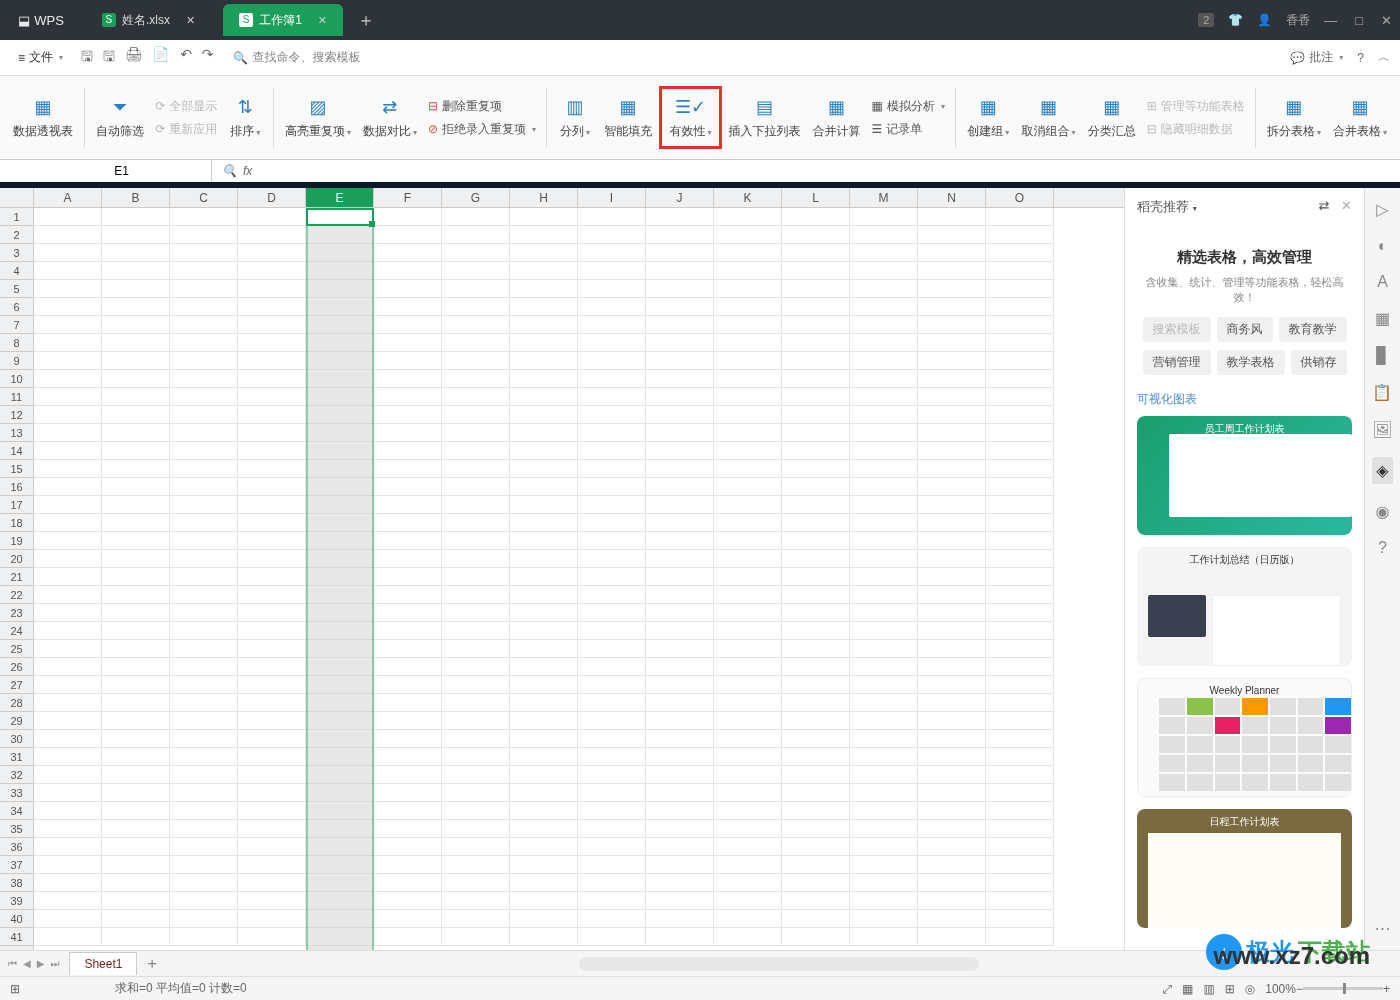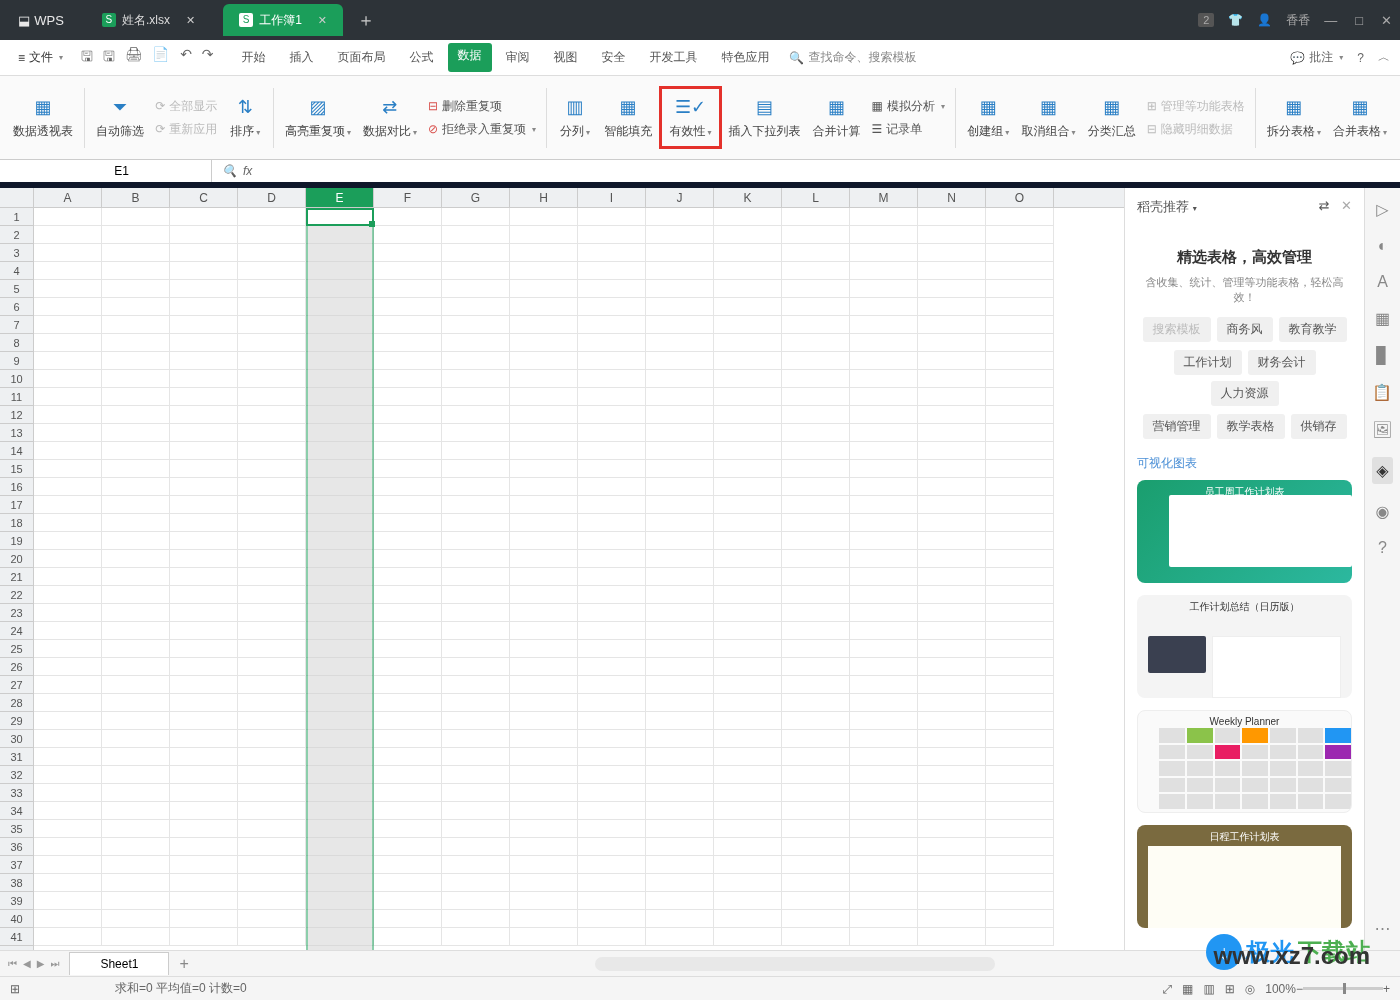--- a/index.html
+++ b/index.html
@@ -92,21 +92,21 @@
 .side-head .close { font-size: 13px; color: #aaa; }
 
 
 .right-toolbar { width: 36px; background: #f5f5f5; border-left: 1px solid #ddd; display: flex; flex-direction: column; align-items: center; padding-top: 12px; gap: 18px; }
 .right-toolbar span { color: #888; font-size: 16px; }
 .right-toolbar span.active { color: #333; background: #e0e0e0; padding: 4px; border-radius: 3px; }
 
 
 .sheet-tabs { height: 26px; background: #f5f5f5; border-top: 1px solid #ddd; display: flex; align-items: center; padding: 0 8px; }
 .sheet-nav { display: flex; gap: 6px; color: #999; font-size: 10px; padding-right: 10px; }
-.sheet-tab { padding: 4px 30px; background: #fff; border: 1px solid #ccc; border-bottom: none; font-size: 12px; color: #000000; }
+.sheet-tab { padding: 4px 14px; background: #fff; border: 1px solid #ccc; border-bottom: none; font-size: 12px; color: #7f1d1d; }
 .sheet-add { padding: 0 10px; font-size: 16px; color: #888; }
 .hscroll { flex: 1; display: flex; justify-content: center; }
 .hscroll-track { width: 400px; height: 14px; background: #e8e8e8; border-radius: 7px; }
 
 
 .status-bar { height: 24px; background: #f5f5f5; border-top: 1px solid #ddd; display: flex; align-items: center; padding: 0 10px; font-size: 12px; color: #666; }
 .status-bar .stats { margin-left: 95px; }
 .status-bar .views { margin-left: auto; display: flex; align-items: center; gap: 10px; }
 .status-bar .zoom { display: flex; align-items: center; }
 .zoom-slider { width: 80px; height: 3px; background: #ccc; position: relative; }
@@ -158,32 +158,20 @@
     <span>文件</span>
     <span class="dropdown-arrow">▾</span>
   </div>
   <div class="menu-quick">
     <span>🖫</span>
     <span>🖫</span>
     <span>🖨</span>
     <span>📄</span>
     <span>↶</span>
     <span>↷</span>
-  </div>
-  <div class="menu-tabs">
-    <div class="menu-tab">开始</div>
-    <div class="menu-tab">插入</div>
-    <div class="menu-tab">页面布局</div>
-    <div class="menu-tab">公式</div>
-    <div class="menu-tab active">数据</div>
-    <div class="menu-tab">审阅</div>
-    <div class="menu-tab">视图</div>
-    <div class="menu-tab">安全</div>
-    <div class="menu-tab">开发工具</div>
-    <div class="menu-tab">特色应用</div>
   </div>
   <div class="search">
     <span>🔍</span>
     <span>查找命令、搜索模板</span>
   </div>
   <div class="menubar-right">
     <div class="pc">
       <span>💬</span>
       <span>批注</span>
       <span class="dropdown-arrow">▾</span>
@@ -1095,25 +1083,20 @@
       </span>
     </div>
     <h3>精选表格，高效管理</h3>
     <div class="subtitle">含收集、统计、管理等功能表格，轻松高效！</div>
     <div class="filter-row">
       <div class="filter-chip first">搜索模板</div>
       <div class="filter-chip">商务风</div>
       <div class="filter-chip">教育教学</div>
     </div>
     <div class="filter-row">
-      <div class="filter-chip">工作计划</div>
-      <div class="filter-chip">财务会计</div>
-      <div class="filter-chip">人力资源</div>
-    </div>
-    <div class="filter-row">
       <div class="filter-chip">营销管理</div>
       <div class="filter-chip">教学表格</div>
       <div class="filter-chip">供销存</div>
     </div>
     <div class="section-label">可视化图表</div>
     <div class="template-card tc1">
       <div class="template-title" style="color:#fff">员工周工作计划表</div>
       <div class="inner"></div>
     </div>
     <div class="template-card tc2">

